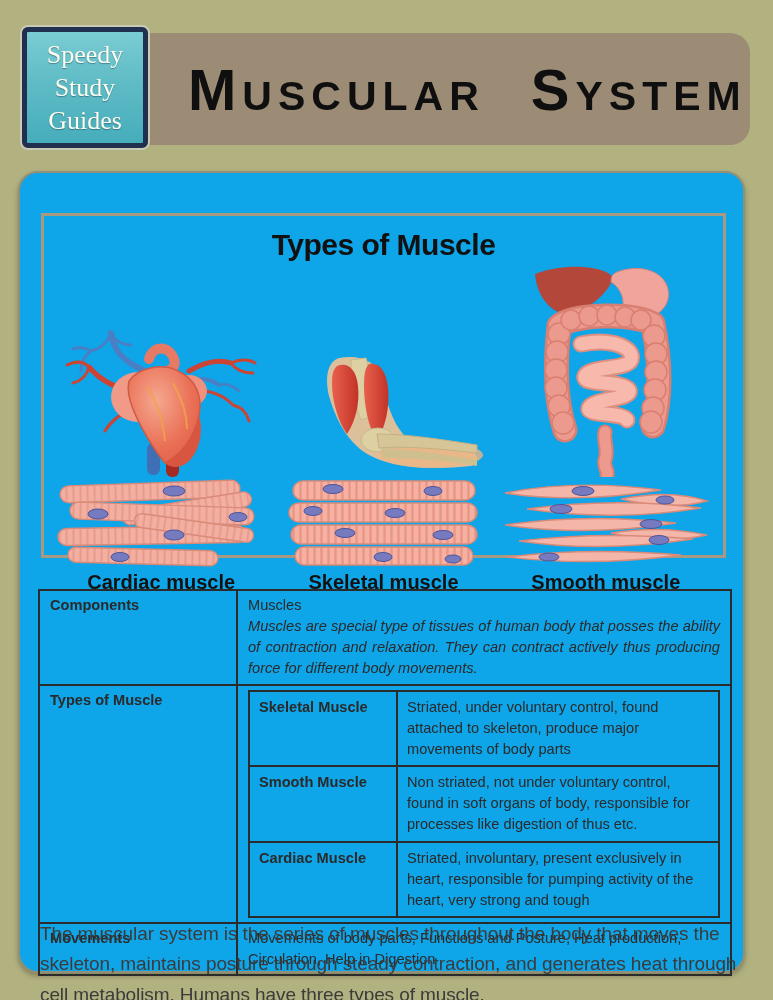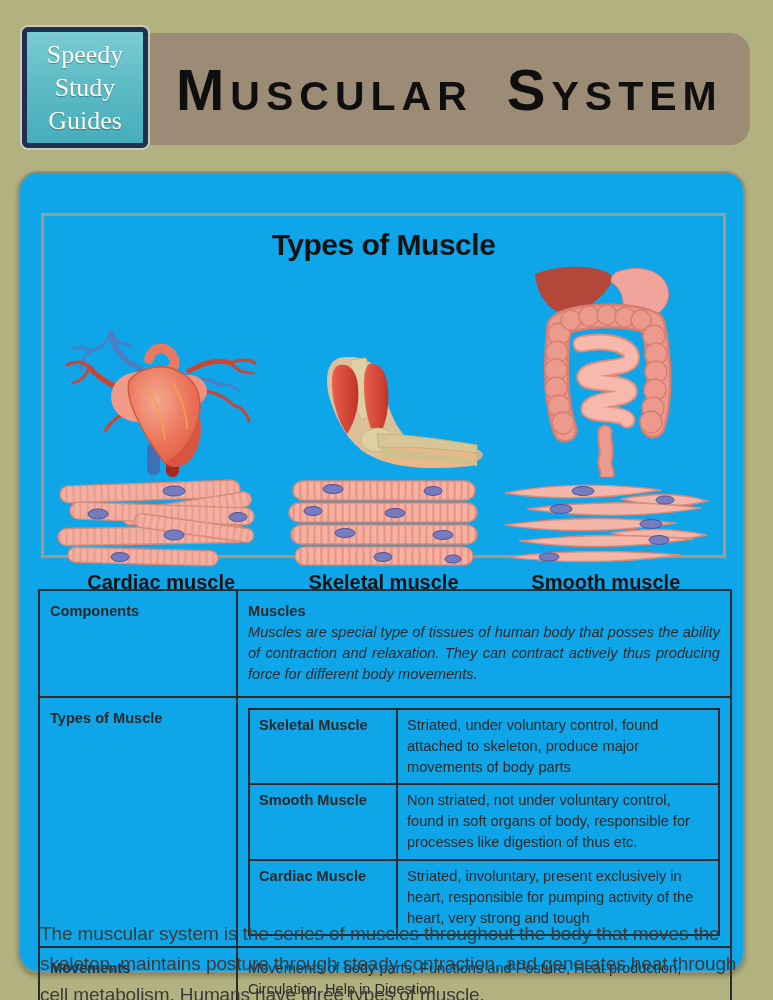--- a/index.html
+++ b/index.html
@@ -9,21 +9,21 @@
     font-family:"Liberation Sans", sans-serif;
     color:#222;
   }
   
   .banner{
     position:absolute;left:108px;top:33px;width:642px;height:112px;
     background:#9c8c76;border-radius:8px 20px 20px 8px;
     display:flex;align-items:center;padding-left:68px;box-sizing:border-box;
   }
   .banner-title{white-space:nowrap;color:#0f0f0f;font-weight:700;}
-  .banner-title .word{margin-right:34px;}
+  .banner-title .word{margin-right:34px;margin-left:12px;}
   .banner-title .word:last-child{margin-right:0;}
   .banner-title .init{font-size:58px;letter-spacing:6px;}
   .banner-title .rest{font-size:41px;letter-spacing:6px;}
   .logo{
     position:absolute;left:22px;top:27px;width:116px;height:111px;
     background:linear-gradient(180deg,#7bccd3 0%,#5fbcc6 45%,#46adbb 100%);
     border:5px solid #22304f;border-radius:6px;
     box-shadow:0 0 0 2px #c9cab8;
     display:flex;flex-direction:column;align-items:center;justify-content:center;
     z-index:5;
@@ -56,24 +56,24 @@
   .fig-col{display:flex;flex-direction:column;align-items:center;justify-content:flex-end;}
   .organ-wrap{display:flex;align-items:flex-end;justify-content:center;}
   .fig-label{font-size:20px;font-weight:700;color:#111;margin-top:4px;}
   
   .info-table{
     position:absolute;left:18px;top:416px;width:694px;
     border-collapse:collapse;table-layout:fixed;
   }
   .info-table td{
     border:2px solid #2b2b2b;vertical-align:top;
-    padding:10px 10px;font-size:14.6px;line-height:1.45;color:#2a2a2a;
+    padding:4px 10px;font-size:14.6px;line-height:1.45;color:#2a2a2a;
   }
   .info-table td.rowhead{width:176px;font-weight:700;}
-  .cell-title{font-weight:700;display:block;}
+  .cell-title{font-weight:400;display:block;}
   .nested-wrap{padding:4px 2px 4px 4px;}
   .nested{width:100%;border-collapse:collapse;border:2px solid #2b2b2b;}
   .nested td{border:2px solid #2b2b2b;padding:5px 9px;font-size:14.6px;line-height:1.45;}
   .nested td.subhead{width:128px;font-weight:700;}
   .justify{text-align:justify;}
   
   .footer-par{
     position:absolute;left:20px;top:727px;width:698px;
     font-size:19px;line-height:1.6;color:#3b3b3b;letter-spacing:-0.1px;
   }

